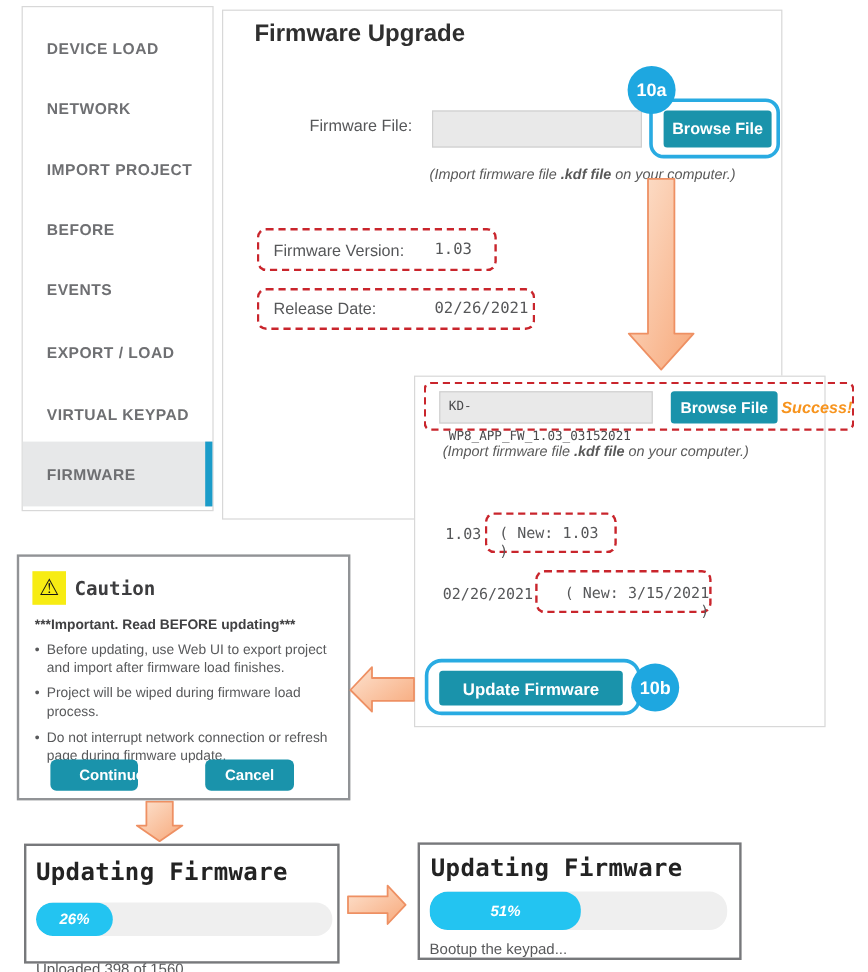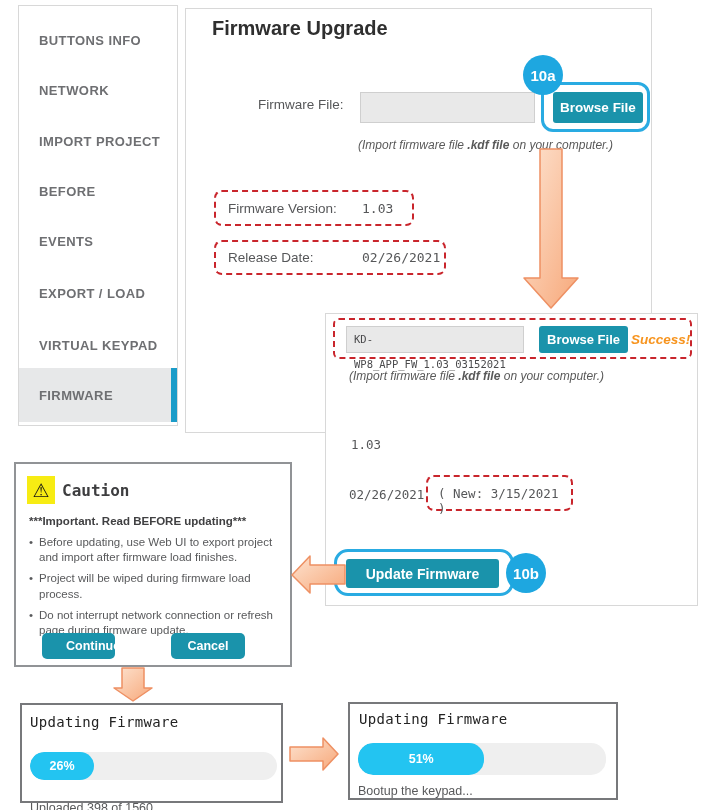--- a/index.html
+++ b/index.html
@@ -22,54 +22,54 @@
   .input-box { position:absolute; background:#e9e9e9; border:1px solid #cfcfcf; }
   .teal-btn { position:absolute; background:#1a93ab; color:#fff; font-weight:bold; border:none; border-radius:3px; text-align:center; cursor:pointer; font-family:"Liberation Sans",sans-serif; }
   .cyan-outline { position:absolute; border:3px solid #29abe2; border-radius:12px; background:transparent; }
   .step-badge { position:absolute; width:40px; height:40px; border-radius:50%; background:#1ea7e0; color:#fff; font-size:15px; font-weight:bold; display:flex; align-items:center; justify-content:center; z-index:5; }
   .hint { position:absolute; font-size:12px; font-style:italic; color:#595959; white-space:nowrap; }
   .hint b { font-style:italic; }
   .dashed-box { position:absolute; border:2px dashed #c9252c; border-radius:8px; }
   .mono { font-family:"DejaVu Sans Mono", monospace; }
 
   
-  #selected { left:325px; top:313px; width:373px; height:293px; border:1px solid #d8d8d8; z-index:4;padding-left:48px; }
+  #selected { left:345px; top:313px; width:343px; height:293px; border:1px solid #d8d8d8; z-index:4;padding-left:48px; }
   #success-text { position:absolute; left:305px; top:12px; height:27px; line-height:27px; color:#f7941e; font-weight:bold; font-style:italic; font-size:13.5px; }
 
   
   #caution { left:14px; top:462px; width:278px; height:205px; border:2px solid #919396; z-index:3; }
   #caution-icon { position:absolute; left:11px; top:12px; width:28px; height:28px; background:#f7ec13; display:flex; align-items:center; justify-content:center; font-size:19px; color:#151515; }
   #caution-title { position:absolute; left:46px; top:17px; font-family:"DejaVu Sans Mono",monospace; font-weight:bold; font-size:16px; color:#3d3d3f; }
   #caution-important { position:absolute; left:13px; top:51px; font-size:11.5px; font-weight:bold; color:#404042; }
   #caution-bullets { position:absolute; left:13px; top:71px; width:254px; list-style:none; }
   #caution-bullets li { font-size:11.5px; color:#58595b; line-height:1.32; margin-bottom:6px; padding-left:10px; position:relative; }
   #caution-bullets li::before { content:"•"; position:absolute; left:0; color:#58595b; }
   .dlg-btn { height:26px; font-size:12.5px; border-radius:5px; }
 
   
   .progress-panel { border:2px solid #77787b; }
   #prog1 { left:20px; top:703px; width:263px; height:100px; }
   #prog2 { left:348px; top:702px; width:270px; height:98px; }
-  .prog-title { position:absolute; font-family:"DejaVu Sans Mono",monospace; font-weight:normal; font-size:14px; color:#232323; letter-spacing:.3px; }
-  .prog-track { position:absolute; background:#efefef; border-radius:15px; overflow:hidden; }
+  .prog-title { position:absolute; font-family:"DejaVu Sans Mono",monospace; font-weight:bold; font-size:20px; color:#232323; letter-spacing:.3px; }
+  .prog-track { position:absolute; background:#efefef; border-radius:15px; overflow:hidden;font-style:italic; }
   .prog-fill { height:100%; background:#23c4f1; border-radius:15px; display:flex; align-items:center; justify-content:center; color:#fff; font-weight:bold; font-size:12.5px; }
   .prog-status { position:absolute; font-size:12.5px; color:#58595b; }
 
   .flow-arrow { position:absolute; }
 </style>
 </head>
 <body>
 
 <div id="canvas">
 
   <div id="sidebar" class="panel">
     <div id="side-active-bg">
       <div id="side-active-strip"></div>
     </div>
-    <div class="side-item" style="top:27px">BUTTONS INFO</div>
+    <div class="side-item" style="top:27px">DEVICE LOAD</div>
     <div class="side-item" style="top:77px">NETWORK</div>
     <div class="side-item" style="top:128px">IMPORT PROJECT</div>
     <div class="side-item" style="top:178px">BEFORE</div>
     <div class="side-item" style="top:228px">EVENTS</div>
     <div class="side-item" style="top:280px">EXPORT / LOAD</div>
     <div class="side-item" style="top:332px">VIRTUAL KEYPAD</div>
     <div class="side-item" style="top:382px">FIRMWARE</div>
   </div>
 
   <div id="content" class="panel">
@@ -110,23 +110,26 @@
     <div class="dashed-box" style="left:7px; top:4px; width:359px; height:41px; border-radius:6px;"></div>
     <div class="input-box mono" style="left:20px; top:12px; width:178px; height:27px; font-size:10.5px; line-height:25px; padding-left:7px; color:#4a4a4c;">KD-WP8_APP_FW_1.03_03152021</div>
     <button class="teal-btn" style="left:213px; top:12px; width:89px; height:27px; font-size:13px;">Browse File</button>
     <div id="success-text">Success!</div>
 
     <div class="hint" style="left:23px; top:55px;">
       <span>(Import firmware file </span><b>.kdf file</b><span> on your computer.)</span>
     </div>
 
     <span class="field-label mono" style="left:25px; top:123px; font-size:12.5px;">1.03</span>
+    <div class="dashed-box" style="left:58px; top:113px; width:110px; height:34px;">
+      <span class="field-label mono" style="left:10px; top:7px; font-size:12.5px;">( New: 1.03 )</span>
+    </div>
 
     <span class="field-label mono" style="left:23px; top:173px; font-size:12.5px;">02/26/2021</span>
-    <div class="dashed-box" style="left:100px; top:161px; width:147px; height:36px;">
+    <div class="dashed-box" style="left:100px; top:161px; width:147px; height:36px;text-align:right;">
       <span class="field-label mono" style="left:10px; top:9px; font-size:12.5px;">( New: 3/15/2021 )</span>
     </div>
 
     <div class="cyan-outline" style="left:8px; top:235px; width:180px; height:47px; border-radius:14px;"></div>
     <button class="teal-btn" style="left:20px; top:245px; width:153px; height:29px; font-size:14px;">Update Firmware</button>
     <div class="step-badge" style="left:180px; top:239px;">10b</div>
   </div>
 
   <svg class="flow-arrow" style="left:290px; top:554px; z-index:6;" width="56" height="41">
     <defs>

